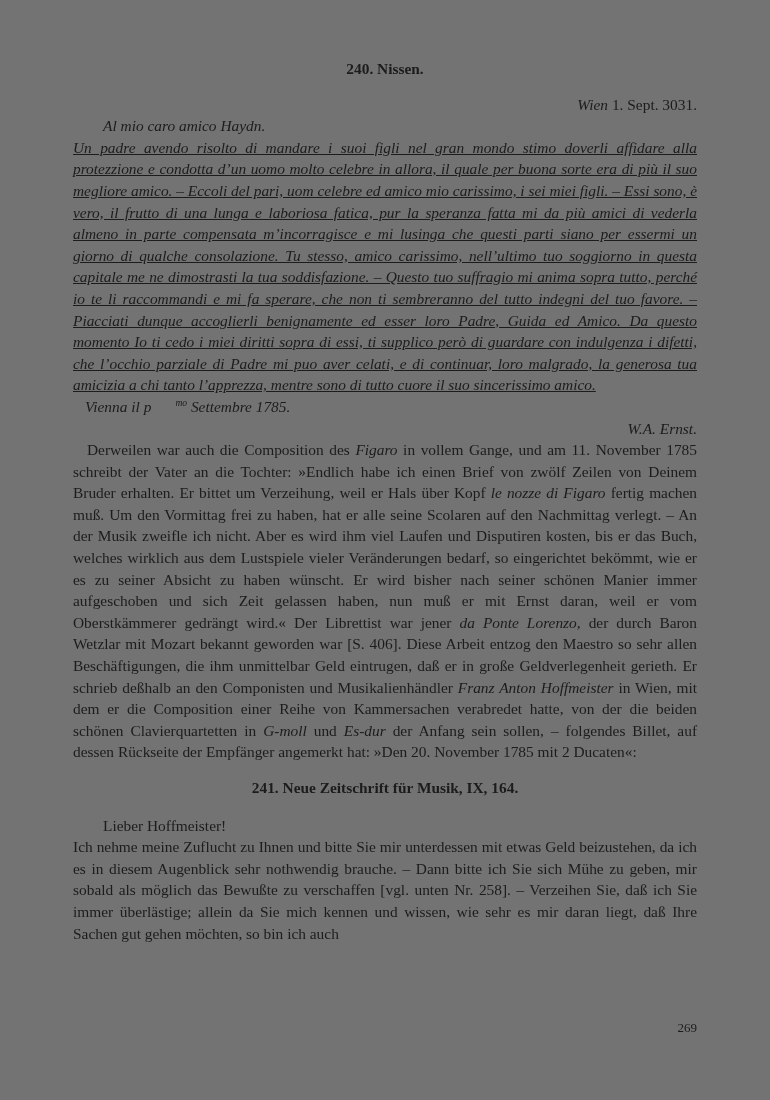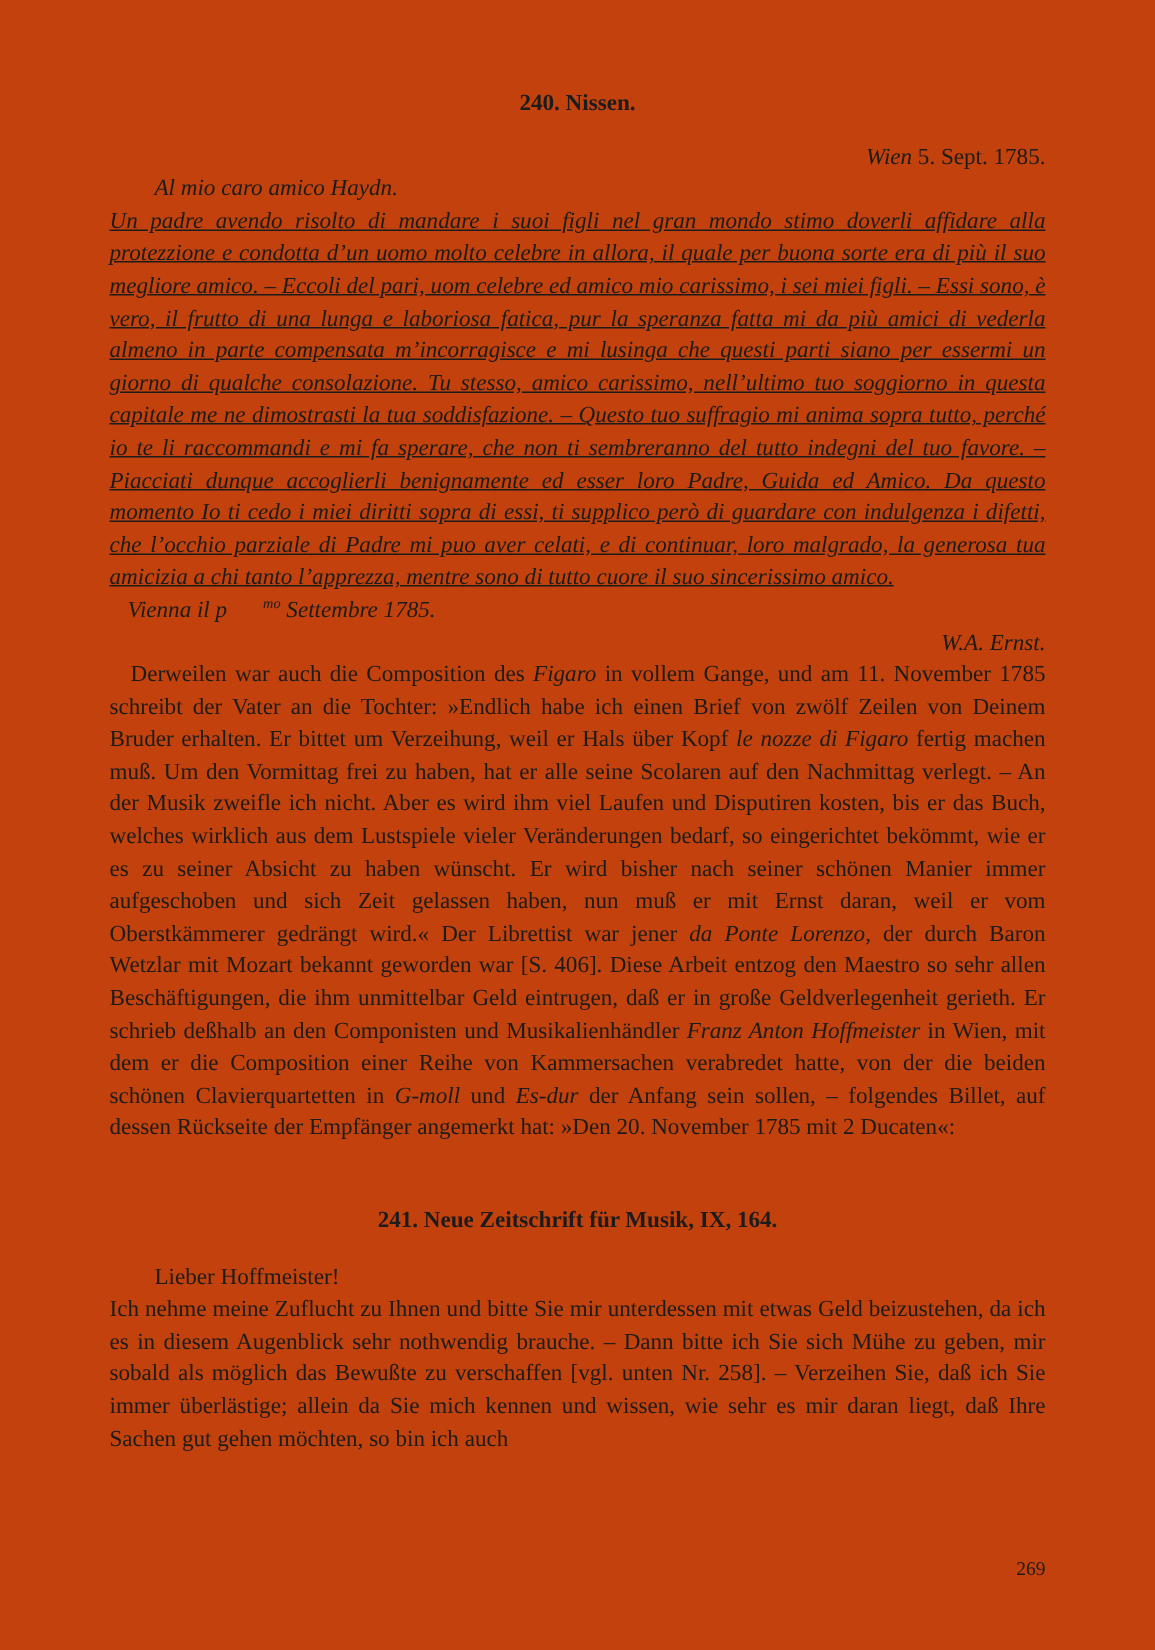--- a/index.html
+++ b/index.html
@@ -8,56 +8,55 @@
     background: #ffffff;
     color: #1c1c1c;
     font-family: "Liberation Serif", "DejaVu Serif", serif;
   }
   .page {
     position: relative;
     width: 770px; height: 1100px;
     box-sizing: border-box;
     padding: 58px 73px 0 73px;
     overflow: hidden;
-    background: #c2410c;
+    background: #737373;
   }
   .block {
     font-size: 15.4px;
     line-height: 21.6px;
     margin: 0;
   }
   .it { font-style: italic; text-align: center; }
   sup.it, sup { font-size: 0.62em; vertical-align: super; line-height: 0; margin-left: 24px; }
 
   .heading   { text-align: center; font-weight: bold; margin-bottom: 14px; }
-  .heading2  { text-align: center; font-weight: bold; margin-top: 40px; margin-bottom: 16px; }
+  .heading2  { text-align: center; font-weight: bold; margin-top: 14px; margin-bottom: 16px; }
   .dateline  { text-align: right; margin-top: 12px; }
   .salutation { padding-left: 30px; }
   .letter-body { text-align: justify; text-decoration: underline; }
   .closing   { padding-left: 12px; }
   .signature { text-align: right; }
   .narrative { text-align: justify; text-indent: 14px; }
   .body-text { text-align: justify; }
 
   .page-number {
     position: absolute;
     right: 73px;
     top: 1020px;
     font-size: 13px;
     line-height: 16px;
-    margin-top: 18px;
   }
 </style>
 </head>
 <body>
 
 <div class="page">
   <div>
       <div class="block heading"><span>240. Nissen.</span></div>
-      <div class="block dateline"><span class="it">Wien</span><span> 5. Sept. 1785.</span></div>
+      <div class="block dateline"><span class="it">Wien</span><span> 1. Sept. 3031.</span></div>
       <div class="block salutation"><span class="it">Al mio caro amico Haydn.</span></div>
       <div class="block letter-body"><span class="it">Un padre avendo risolto di mandare i suoi figli nel gran mondo stimo doverli affidare alla protezzione e condotta d’un uomo molto celebre in allora, il quale per buona sorte era di più il suo megliore amico. – Eccoli del pari, uom celebre ed amico mio carissimo, i sei miei figli. – Essi sono, è vero, il frutto di una lunga e laboriosa fatica, pur la speranza fatta mi da più amici di vederla almeno in parte compensata m’incorragisce e mi lusinga che questi parti siano per essermi un giorno di qualche consolazione. Tu stesso, amico carissimo, nell’ultimo tuo soggiorno in questa capitale me ne dimostrasti la tua soddisfazione. – Questo tuo suffragio mi anima sopra tutto, perché io te li raccommandi e mi fa sperare, che non ti sembreranno del tutto indegni del tuo favore. – Piacciati dunque accoglierli benignamente ed esser loro Padre, Guida ed Amico. Da questo momento Io ti cedo i miei diritti sopra di essi, ti supplico però di guardare con indulgenza i difetti, che l’occhio parziale di Padre mi puo aver celati, e di continuar, loro malgrado, la generosa tua amicizia a chi tanto l’apprezza, mentre sono di tutto cuore il suo sincerissimo amico.</span></div>
       <div class="block closing"><span class="it">Vienna il p</span><sup class="it">mo</sup><span class="it"> Settembre 1785.</span></div>
       <div class="block signature"><span class="it">W.A. Ernst.</span></div>
       <div class="block narrative"><span>Derweilen war auch die Composition des </span><span class="it">Figaro</span><span> in vollem Gange, und am 11. November 1785 schreibt der Vater an die Tochter: »Endlich habe ich einen Brief von zwölf Zeilen von Deinem Bruder erhalten. Er bittet um Verzeihung, weil er Hals über Kopf </span><span class="it">le nozze di Figaro</span><span> fertig machen muß. Um den Vormittag frei zu haben, hat er alle seine Scolaren auf den Nachmittag verlegt. – An der Musik zweifle ich nicht. Aber es wird ihm viel Laufen und Disputiren kosten, bis er das Buch, welches wirklich aus dem Lustspiele vieler Veränderungen bedarf, so eingerichtet bekömmt, wie er es zu seiner Absicht zu haben wünscht. Er wird bisher nach seiner schönen Manier immer aufgeschoben und sich Zeit gelassen haben, nun muß er mit Ernst daran, weil er vom Oberstkämmerer gedrängt wird.« Der Librettist war jener </span><span class="it">da Ponte Lorenzo,</span><span> der durch Baron Wetzlar mit Mozart bekannt geworden war [S. 406]. Diese Arbeit entzog den Maestro so sehr allen Beschäftigungen, die ihm unmittelbar Geld eintrugen, daß er in große Geldverlegenheit gerieth. Er schrieb deßhalb an den Componisten und Musikalienhändler </span><span class="it">Franz Anton Hoffmeister</span><span> in Wien, mit dem er die Composition einer Reihe von Kammersachen verabredet hatte, von der die beiden schönen Clavierquartetten in </span><span class="it">G-moll</span><span> und </span><span class="it">Es-dur</span><span> der Anfang sein sollen, – folgendes Billet, auf dessen Rückseite der Empfänger angemerkt hat: »Den 20. November 1785 mit 2 Ducaten«:</span></div>
       <div class="block heading2"><span>241. Neue Zeitschrift für Musik, IX, 164.</span></div>
       <div class="block salutation"><span>Lieber Hoffmeister!</span></div>
       <div class="block body-text"><span>Ich nehme meine Zuflucht zu Ihnen und bitte Sie mir unterdessen mit etwas Geld beizustehen, da ich es in diesem Augenblick sehr nothwendig brauche. – Dann bitte ich Sie sich Mühe zu geben, mir sobald als möglich das Bewußte zu verschaffen [vgl. unten Nr. 258]. – Verzeihen Sie, daß ich Sie immer überlästige; allein da Sie mich kennen und wissen, wie sehr es mir daran liegt, daß Ihre Sachen gut gehen möchten, so bin ich auch</span></div>
     </div>
   <div class="page-number">269</div>

